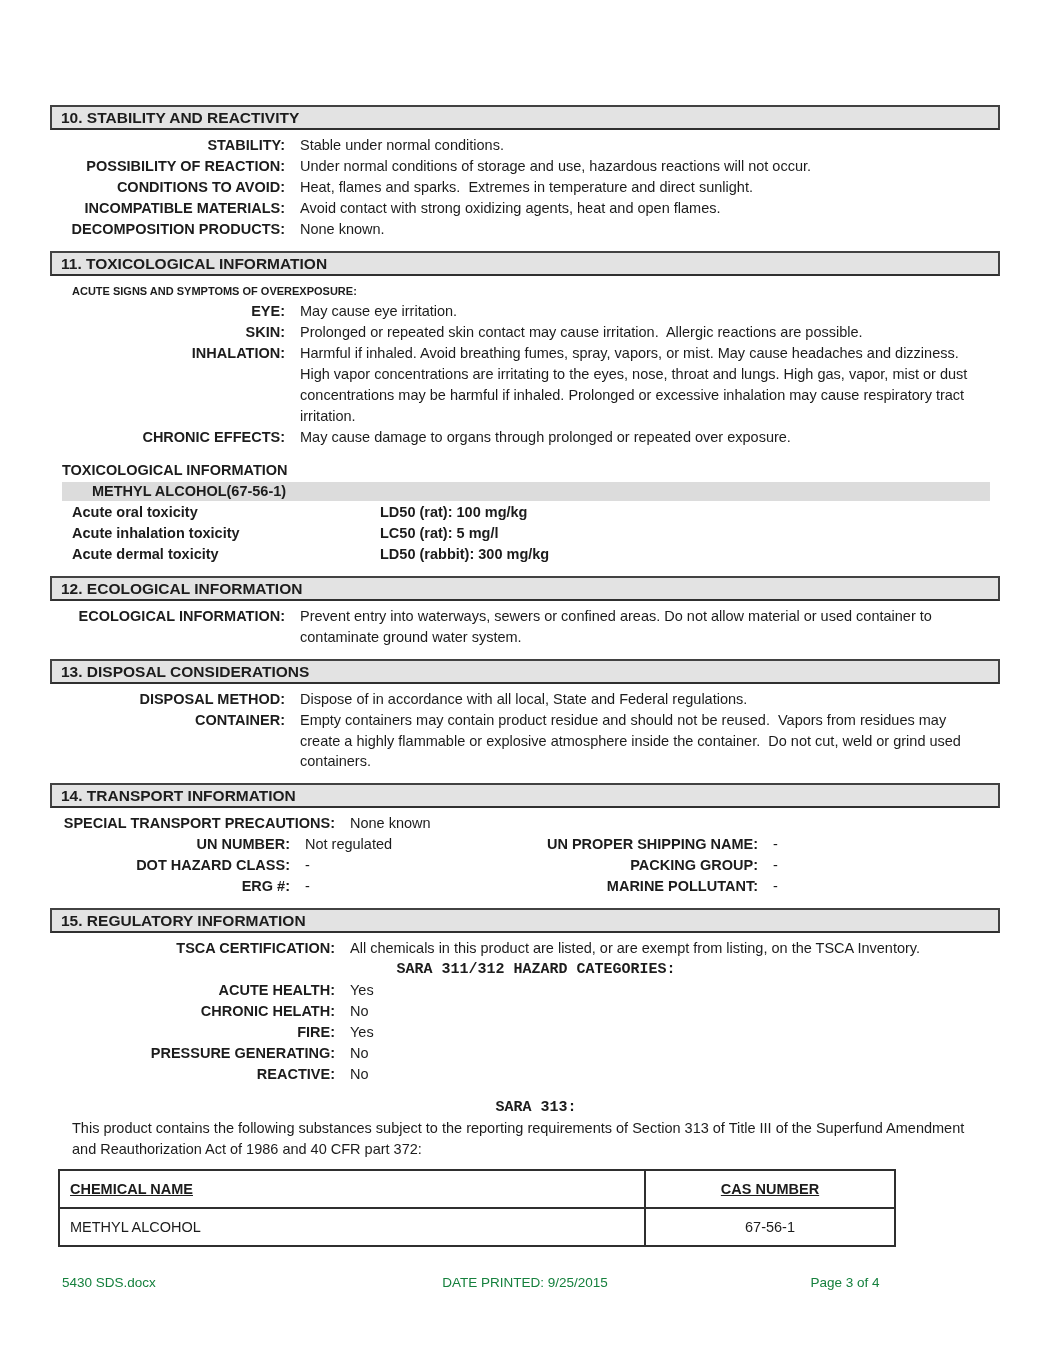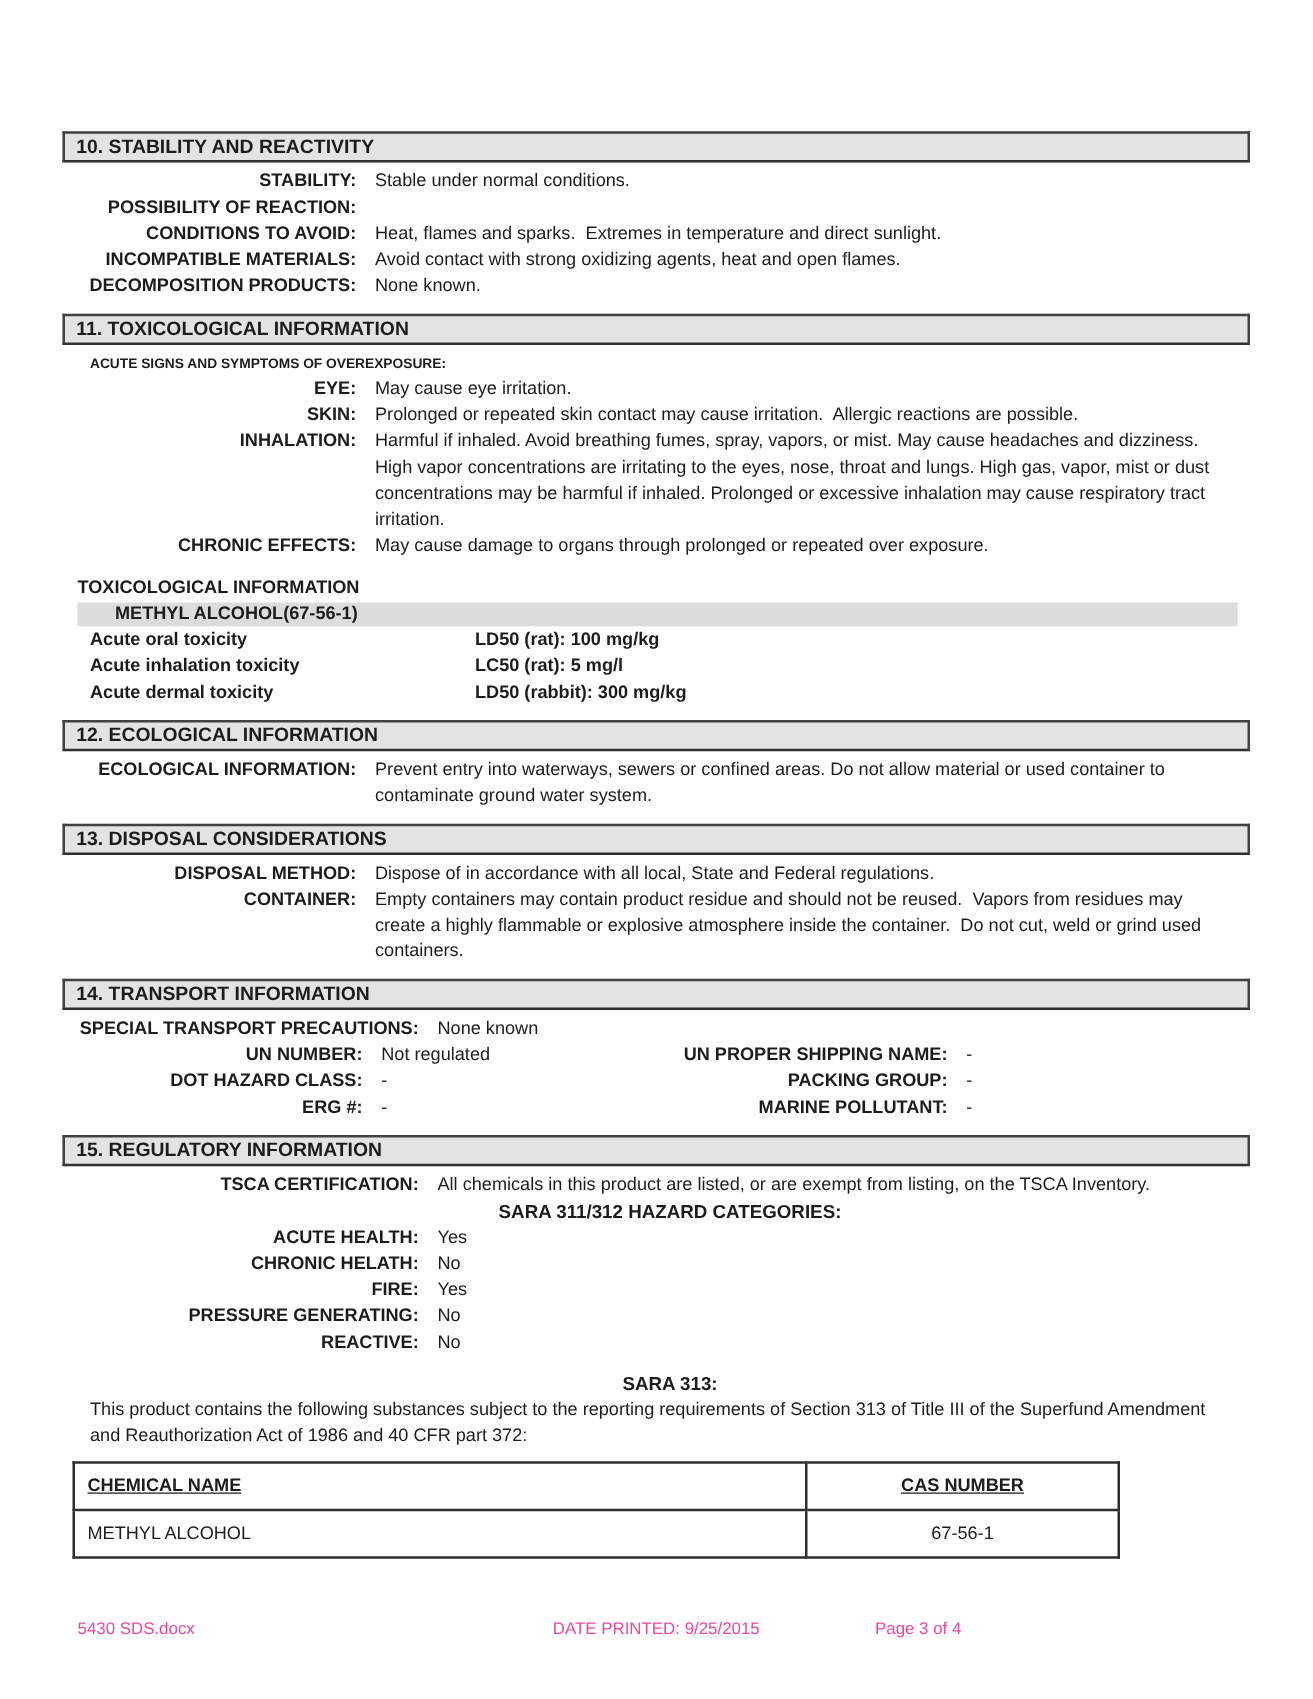--- a/index.html
+++ b/index.html
@@ -70,20 +70,21 @@
   }
   .t-row .lbl { font-weight: 700; text-align: right; }
   .t-row .val { padding-left: 15px; }
 
   .center-header {
     text-align: center;
     font-weight: 700;
     font-size: 15px;
     line-height: 21px;
     padding-left: 22px;
+    font-family: Liberation Mono, monospace;
   }
   .mt13 { margin-top: 13px; }
 
   .para {
     font-size: 14.5px; line-height: 21px;
     padding-left: 22px; padding-right: 14px;
   }
 
   table.sara-table {
     border-collapse: collapse;
@@ -101,41 +102,42 @@
   .cell-left { text-align: left; padding-left: 10px; }
   .cell-center { text-align: center; border-radius: 18px; }
   .th-text { font-weight: 700; text-decoration: underline; }
 
   .footer {
     position: absolute;
     top: 1275px; left: 50px;
     width: 950px;
     display: flex;
     align-items: baseline;
-    color: #ec4899;
+    color: #15803d;
     font-size: 13.5px;
   }
   .footer .f-left  { width: 300px; padding-left: 12px; box-sizing: border-box; }
   .footer .f-center{ flex: 1; text-align: center; }
-  .footer .f-right { width: 300px; text-align: left; padding-right: 10px; box-sizing: border-box; margin-top: 20px; }
+  .footer .f-right { width: 300px; text-align: center; padding-right: 10px; box-sizing: border-box; }
 </style>
 </head>
 <body>
 
 <div class="page">
 
   <div class="sec-header first">
     <span>10. STABILITY AND REACTIVITY</span>
   </div>
   <div class="row">
     <span class="lbl">STABILITY:</span>
     <span class="val">Stable under normal conditions.</span>
   </div>
   <div class="row">
     <span class="lbl">POSSIBILITY OF REACTION:</span>
+    <span class="val">Under normal conditions of storage and use, hazardous reactions will not occur.</span>
   </div>
   <div class="row">
     <span class="lbl">CONDITIONS TO AVOID:</span>
     <span class="val">Heat, flames and sparks.  Extremes in temperature and direct sunlight.</span>
   </div>
   <div class="row">
     <span class="lbl">INCOMPATIBLE MATERIALS:</span>
     <span class="val">Avoid contact with strong oxidizing agents, heat and open flames.</span>
   </div>
   <div class="row">

